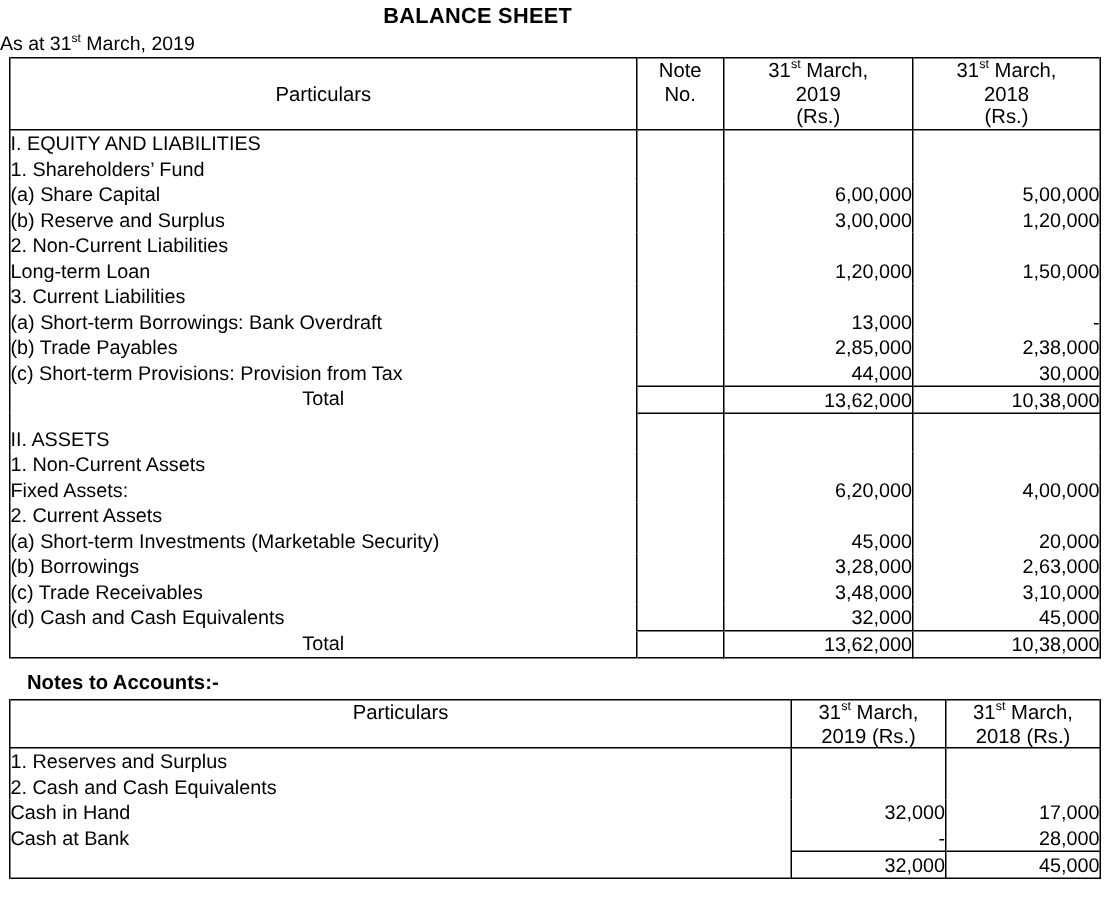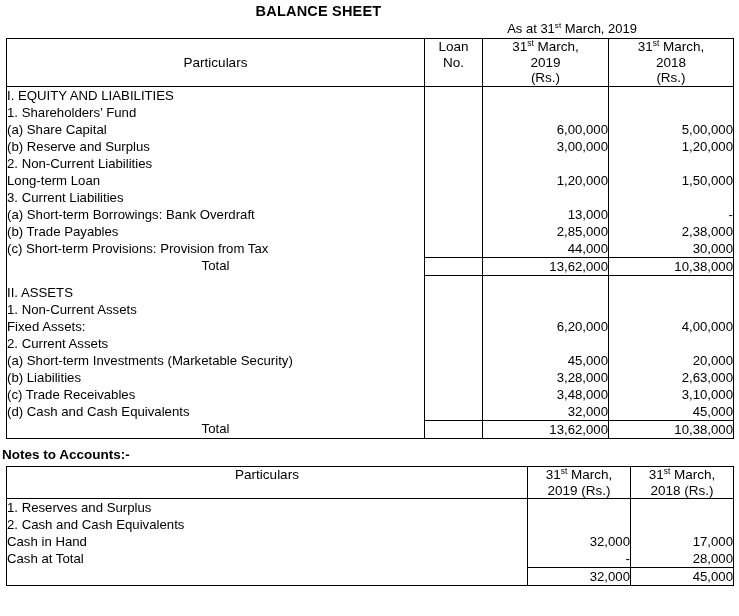--- a/index.html
+++ b/index.html
@@ -25,21 +25,21 @@
   
   .doc-title {
     text-align: center;
     font-size: 14.5px;
     font-weight: bold;
     letter-spacing: 0.2px;
     line-height: 18px;
     padding-top: 2px;
   }
   .doc-subtitle {
-    text-align: right;
+    text-align: left;
     font-size: 13px;
     font-weight: normal;
     line-height: 17px;
     padding-top: 0px;
   }
   sup {
     font-size: 0.62em;
     vertical-align: super;
     line-height: 0;
   }
@@ -123,21 +123,21 @@
   }
   .total-blank {
     border-top: 1.4px solid #000;
     border-bottom: 1.4px solid #000;
   }
   .spacer { height: 8px; line-height: 8px; }
 
   
   #notes-heading {
     position: absolute;
-    left: 2px;
+    left: 18px;
     top: 447px;
     font-size: 13.5px;
     font-weight: bold;
     line-height: 16px;
   }
 
   
   #notes-table {
     position: absolute;
     left: 6px;
@@ -170,21 +170,21 @@
     <colgroup>
       <col class="c-part">
         <col class="c-note">
         <col class="c-y1">
         <col class="c-y2">
     </colgroup>
     <thead>
       <tr>
         <td class="hdr-cell part">Particulars</td>
         <td class="hdr-cell">
-          <span>Loan</span><br>
+          <span>Note</span><br>
           <span>No.</span>
         </td>
         <td class="hdr-cell">
           <span>31</span><sup>st</sup><span> March,</span><br>
           <span>2019</span><br>
           <span>(Rs.)</span>
         </td>
         <td class="hdr-cell">
           <span>31</span><sup>st</sup><span> March,</span><br>
           <span>2018</span><br>
@@ -293,21 +293,21 @@
           <td class="num"></td>
           <td class="num"></td>
         </tr>
         <tr>
           <td class="lbl ind2">(a) Short-term Investments (Marketable Security)</td>
           <td class="note"></td>
           <td class="num">45,000</td>
           <td class="num">20,000</td>
         </tr>
         <tr>
-          <td class="lbl ind2">(b) Liabilities</td>
+          <td class="lbl ind2">(b) Borrowings</td>
           <td class="note"></td>
           <td class="num">3,28,000</td>
           <td class="num">2,63,000</td>
         </tr>
         <tr>
           <td class="lbl ind2">(c) Trade Receivables</td>
           <td class="note"></td>
           <td class="num">3,48,000</td>
           <td class="num">3,10,000</td>
         </tr>
@@ -359,21 +359,21 @@
           <td class="lbl ind0 bold">2. Cash and Cash Equivalents</td>
           <td class="num"></td>
           <td class="num"></td>
         </tr>
         <tr>
           <td class="lbl ind1">Cash in Hand</td>
           <td class="num">32,000</td>
           <td class="num">17,000</td>
         </tr>
         <tr>
-          <td class="lbl ind1">Cash at Total</td>
+          <td class="lbl ind1">Cash at Bank</td>
           <td class="num">-</td>
           <td class="num">28,000</td>
         </tr>
       </tbody>
     <tbody>
       <tr>
         <td class="lbl"></td>
         <td class="num total-num">32,000</td>
         <td class="num total-num">45,000</td>
       </tr>

